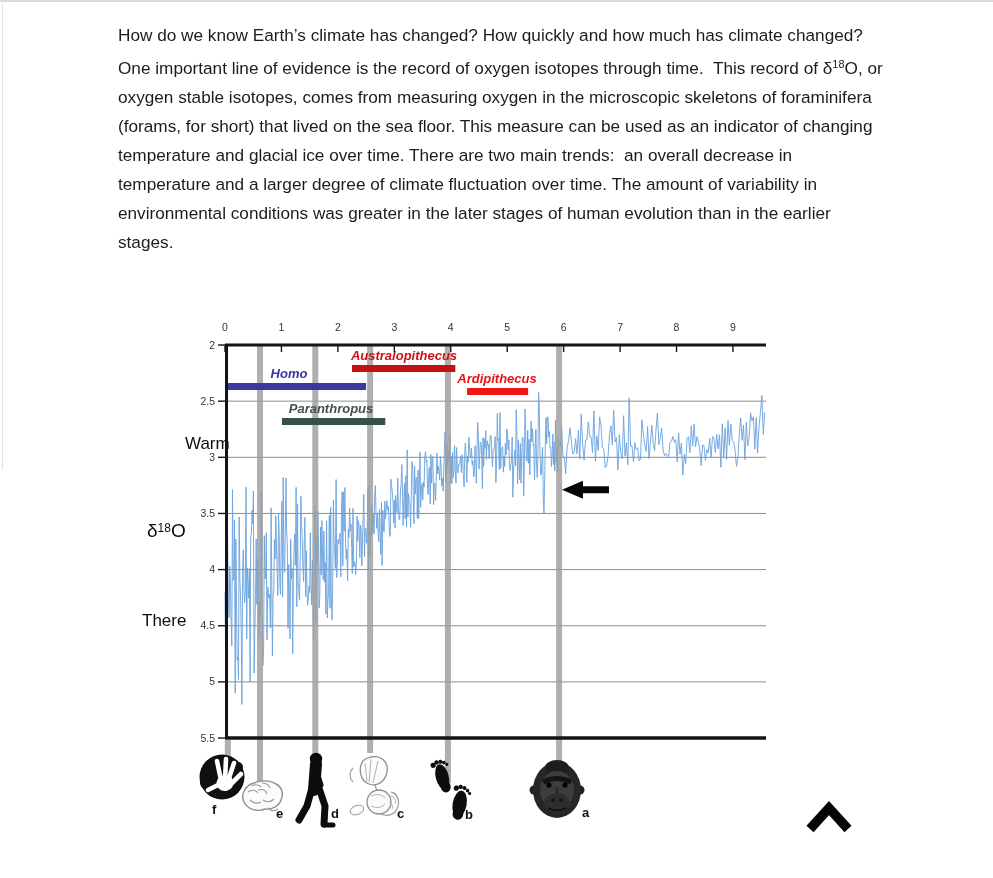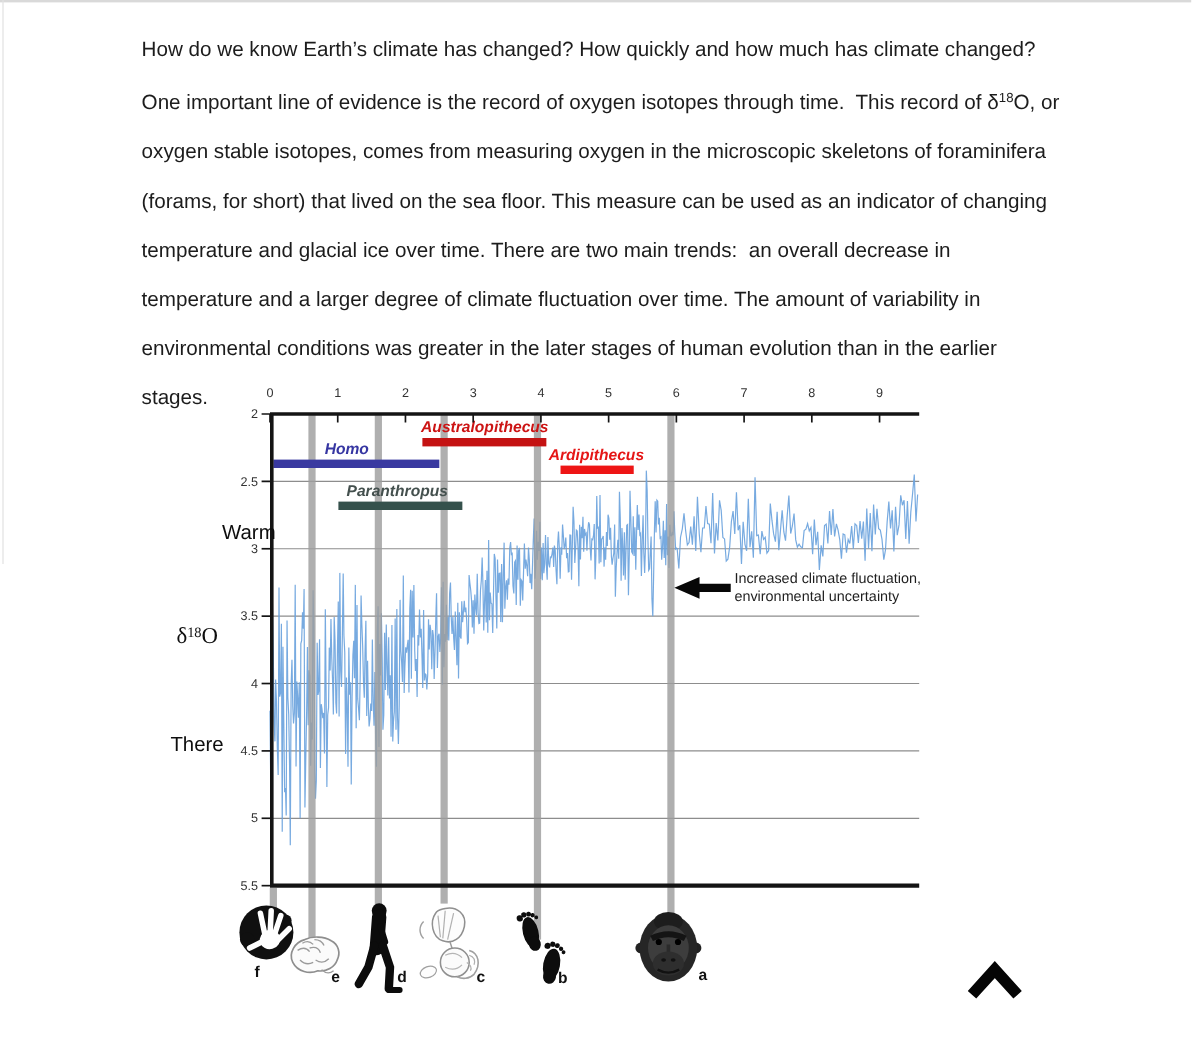--- a/index.html
+++ b/index.html
@@ -2,30 +2,30 @@
 <html><head>
 <meta charset="utf-8">
 <style>
   html,body{margin:0;padding:0;background:#ffffff;}
   .page{position:relative;width:993px;height:878px;background:#fff;overflow:hidden;
         font-family:"Liberation Sans", sans-serif;color:#1f1f1f;}
   .border-top{position:absolute;left:0;top:0;width:100%;height:2px;background:#d9d9d9;}
   .border-left{position:absolute;left:2px;top:0;width:1px;height:470px;background:#e2e2e2;}
 
   .intro{position:absolute;left:118px;top:4px;width:768px;
-         font-size:17.2px;line-height:41px;color:#1c1c1c;}
+         font-size:17.2px;line-height:29px;color:#1c1c1c;}
   .intro sup{font-size:11px;vertical-align:6px;}
 
   .chart-title{position:absolute;left:215px;top:281px;width:550px;text-align:center;
                font-size:16.5px;color:#141414;}
 
   #chart-svg{position:absolute;left:0;top:250px;z-index:1;}
 
   .big-label{position:absolute;font-size:17px;color:#0e0e0e;z-index:2;}
-  .d18o-label{position:absolute;left:147px;top:520px;font-size:19px;color:#0e0e0e;z-index:2;font-family:Liberation Serif, serif;}
+  .d18o-label{position:absolute;left:147px;top:520px;font-size:19px;color:#0e0e0e;z-index:2;}
   .d18o-label sup{font-size:12px;vertical-align:5px;}
 
   .annot{position:absolute;left:612px;top:475px;width:180px;font-size:12px;
          line-height:15px;color:#1e1e1e;z-index:2;}
   .annot span{display:block;}
 
   .icon-fig{position:absolute;z-index:3;}
   .icon-letter{position:absolute;font-size:13px;font-weight:700;color:#111;z-index:4;}
 
   .scroll-top{position:absolute;left:800px;top:794px;width:58px;height:46px;border:none;
@@ -103,24 +103,20 @@
       <line x1="218" y1="488.04999999999995" x2="225" y2="488.04999999999995" stroke="#141414" stroke-width="1.4"></line>
       <text x="215" y="491.54999999999995" text-anchor="end" font-size="10.5px" fill="#333" font-family="&quot;Liberation Sans&quot;,sans-serif">5.5</text>
       <path d="M561.9467999999999,239.86699999999996 L582.9467999999999,230.86699999999996 L582.9467999999999,236.36699999999996 L608.9467999999999,236.36699999999996
                L608.9467999999999,243.36699999999996 L582.9467999999999,243.36699999999996 L582.9467999999999,248.86699999999996 Z" fill="#070707"></path>
     </svg>
 
   <div class="big-label" style="left:145px;top:434px;margin-left:40px;">Warm</div>
   <div class="d18o-label"><span>δ</span><sup>18</sup><span>O</span></div>
   <div class="big-label" style="left:142px;top:611px;">There</div>
 
-  <div class="annot">
-    <span>Increased climate fluctuation,</span>
-    <span>environmental uncertainty</span>
-  </div>
 
   <div class="icon-fig" style="left:197px;top:752px;">
     <svg width="50" height="50" viewBox="0 0 50 50">
       <circle cx="25" cy="25" r="22.5" fill="#101010"></circle>
       <circle cx="9" cy="31" r="6" fill="#101010"></circle>
       <circle cx="41" cy="15" r="5" fill="#101010"></circle>
       <ellipse cx="28" cy="31" rx="8.5" ry="8" fill="#fff" transform="rotate(-15 28 31)"></ellipse>
       <g stroke="#fff" stroke-width="4.6" stroke-linecap="round">
         <line x1="24" y1="28" x2="20" y2="9"></line>
         <line x1="28" y1="28" x2="29" y2="7"></line>

